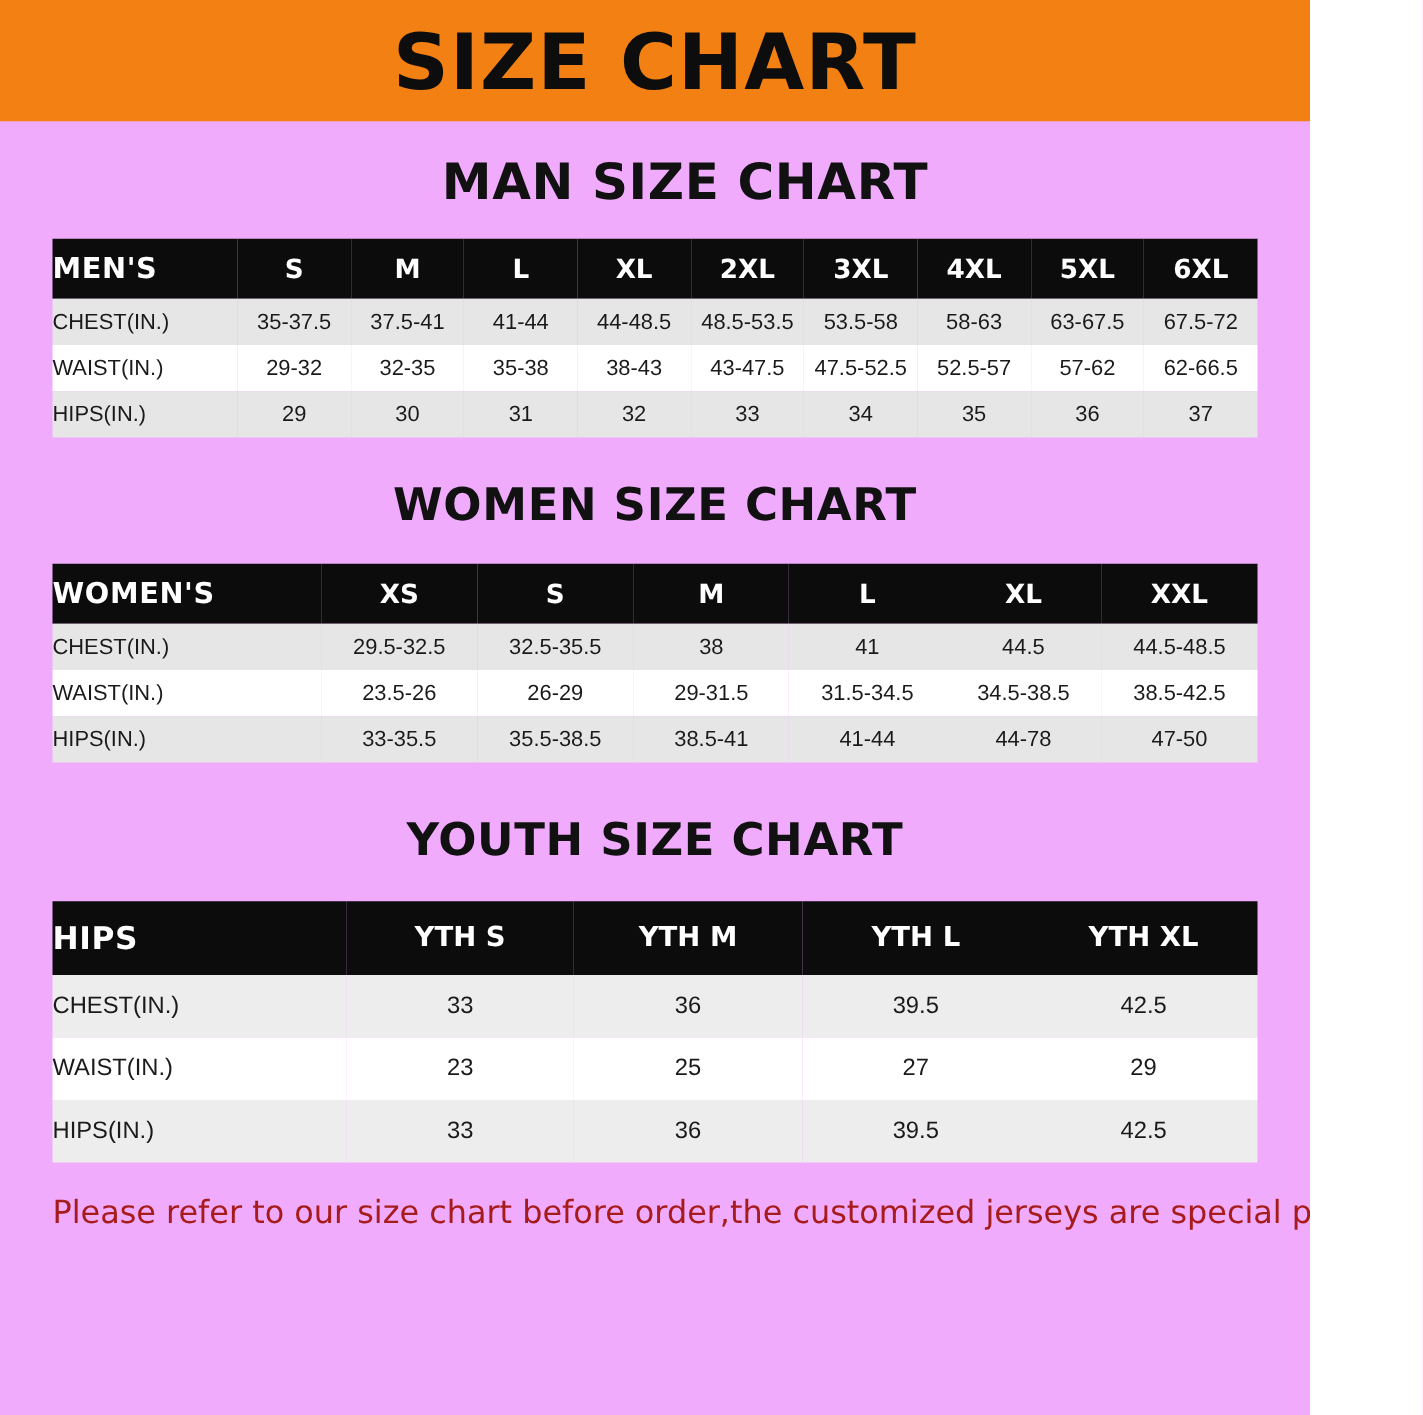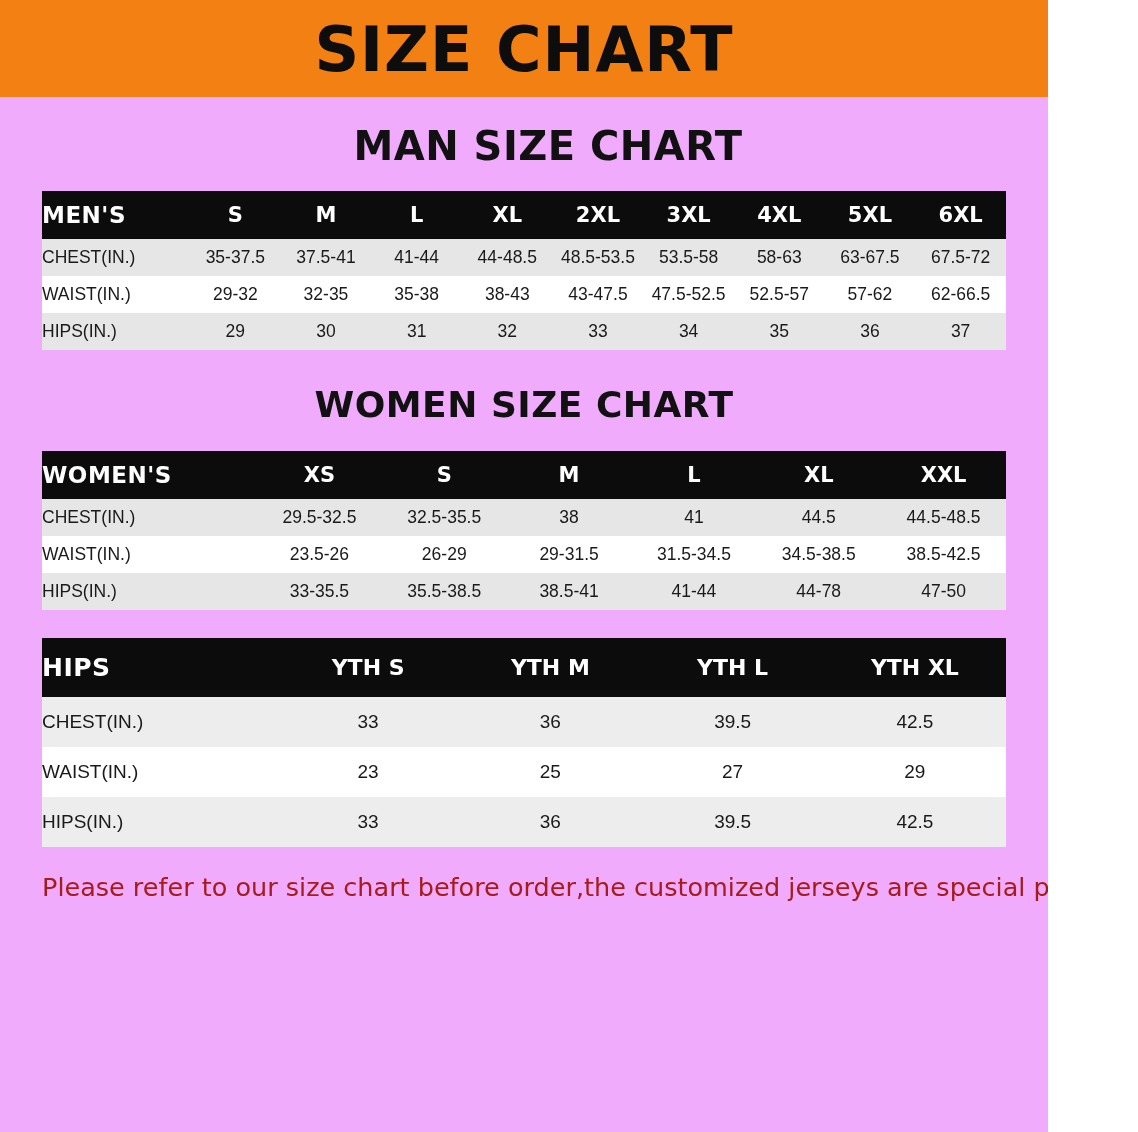--- a/index.html
+++ b/index.html
@@ -241,20 +241,21 @@
           <td>35.5-38.5</td>
           <td>38.5-41</td>
           <td>41-44</td>
           <td>44-78</td>
           <td>47-50</td>
         </tr>
       </tbody>
     </table>
   </div>
 
+  <div class="section-title title-youth">YOUTH SIZE CHART</div>
   <div class="table-wrap youth-table-top">
     <table class="youth">
       <colgroup>
         <col class="c0">
           <col>
           <col>
           <col>
           <col>
       </colgroup>
       <thead>

